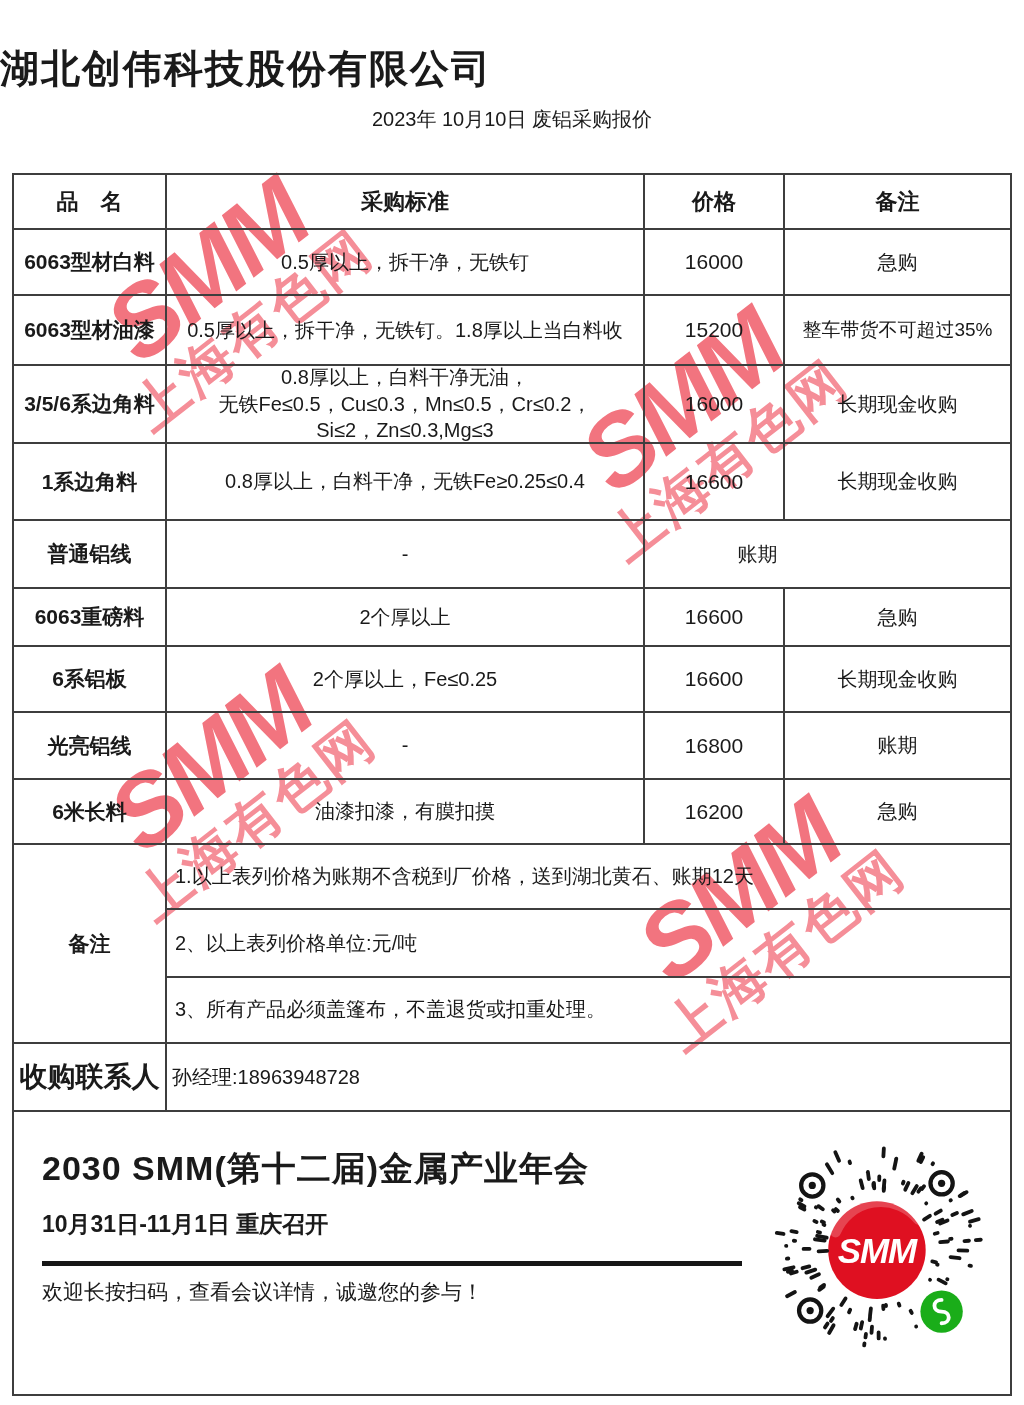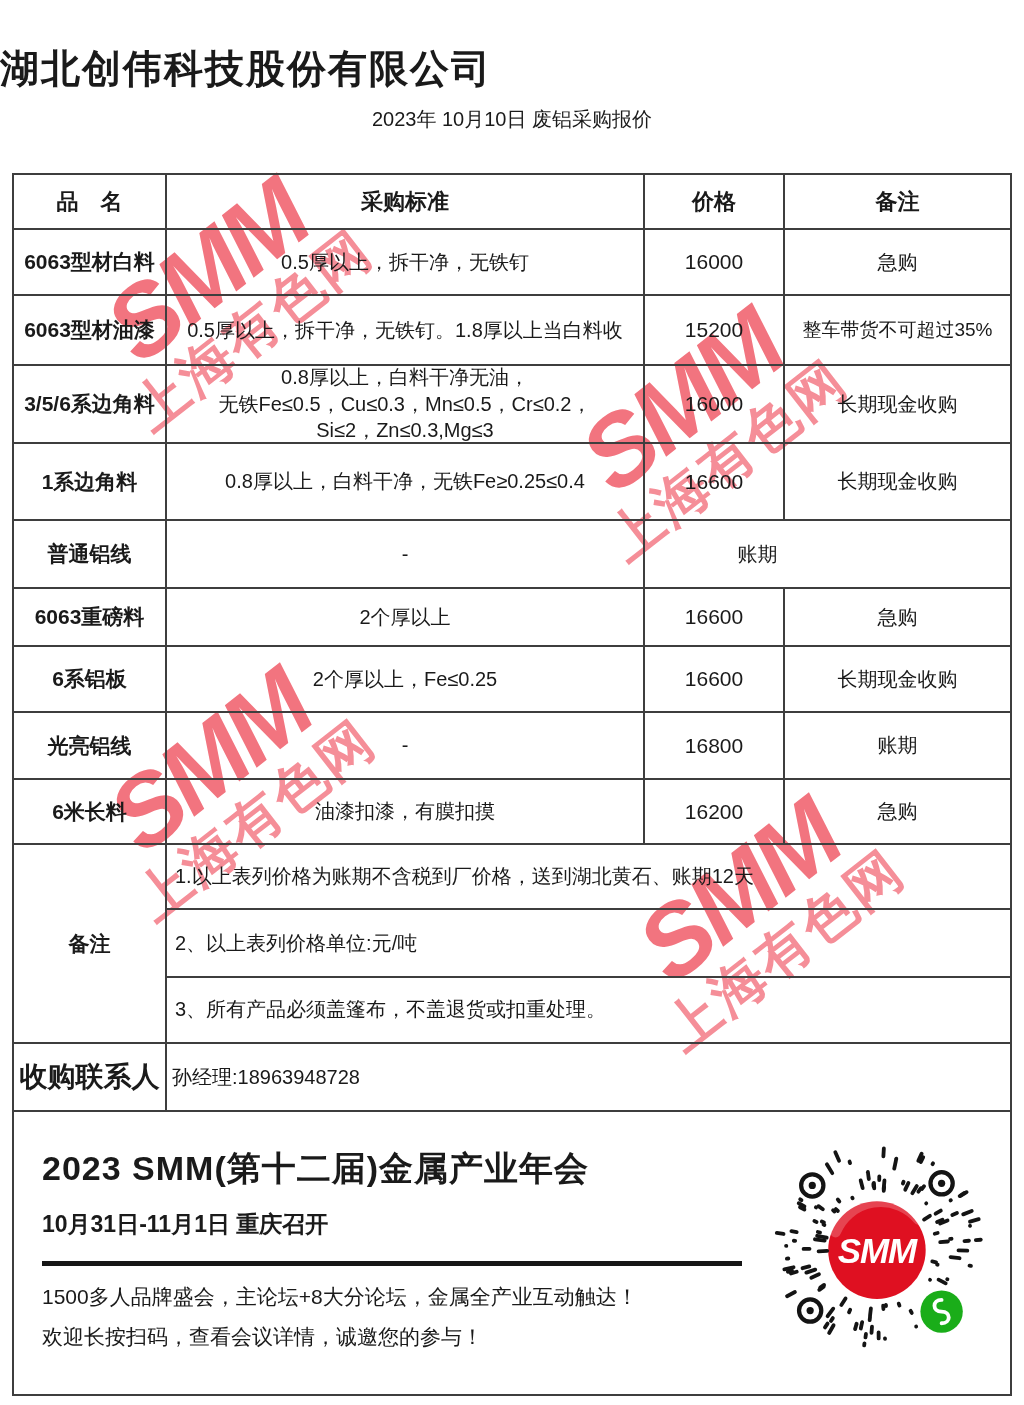--- a/index.html
+++ b/index.html
@@ -144,24 +144,23 @@
       <div class="rem-item" style="height:67px">3、所有产品必须盖篷布，不盖退货或扣重处理。</div>
     </div>
   </div>
 
   <div class="row" style="height:68px">
     <div class="cell cf c1 bold" style="font-size:28px">收购联系人</div>
     <div class="cell left-cell">孙经理:18963948728</div>
   </div>
 
   <div class="footer">
-    <div class="f-title">2023 SMM(第十二届)金属产业年会</div>
+    <div class="f-title">2030 SMM(第十二届)金属产业年会</div>
     <div class="f-date">10月31日-11月1日  重庆召开</div>
     <div class="f-rule"></div>
-    <div class="f-line">1500多人品牌盛会，主论坛+8大分论坛，金属全产业互动触达！</div>
     <div class="f-line second">欢迎长按扫码，查看会议详情，诚邀您的参与！</div>
 
     <div class="qr-wrap">
       <svg id="qr-svg" viewBox="0 0 200 200" xmlns="http://www.w3.org/2000/svg">
         <circle cx="99" cy="102" r="46" fill="#df1021"></circle>
         <path d="M60,85 a46,46 0 0 1 78,-12" fill="none" stroke="#ffffff" stroke-opacity="0.22" stroke-width="10" stroke-linecap="round"></path>
         <text x="99" y="114" text-anchor="middle" font-size="33" font-weight="bold" font-style="italic" font-family="Liberation Sans, DejaVu Sans, sans-serif" fill="#ffffff" letter-spacing="-1">SMM</text>
         <circle cx="160" cy="160" r="20" fill="#1aad19"></circle>
         <path d="M160,149 C151,149 151,160 160,160 C169,160 169,171 160,171" fill="none" stroke="#ffffff" stroke-width="3.6" stroke-linecap="round"></path>
       <rect x="-1.8" y="-4.3839498520610505" width="3.6" height="8.767899704122101" rx="1.8" transform="translate(96.3 41.2) rotate(176.4)" fill="#141414"></rect>

